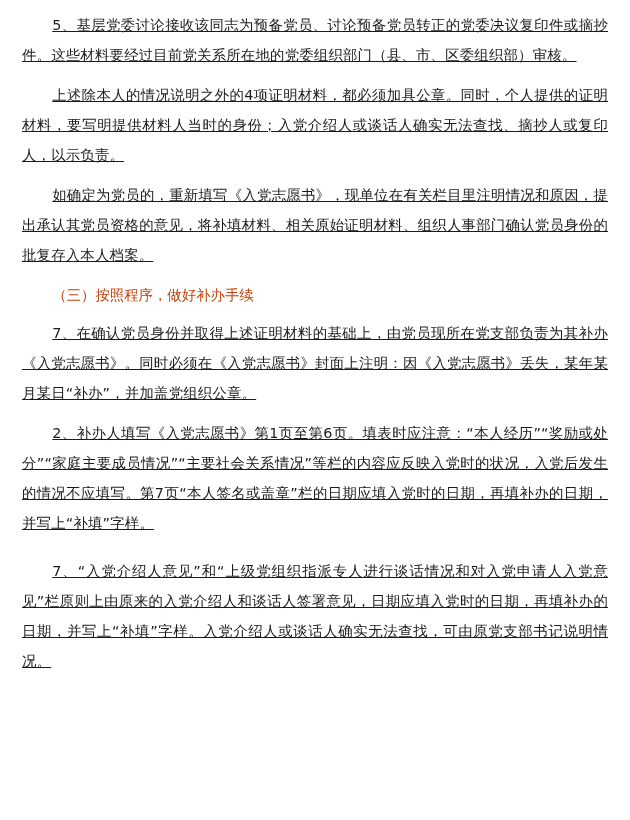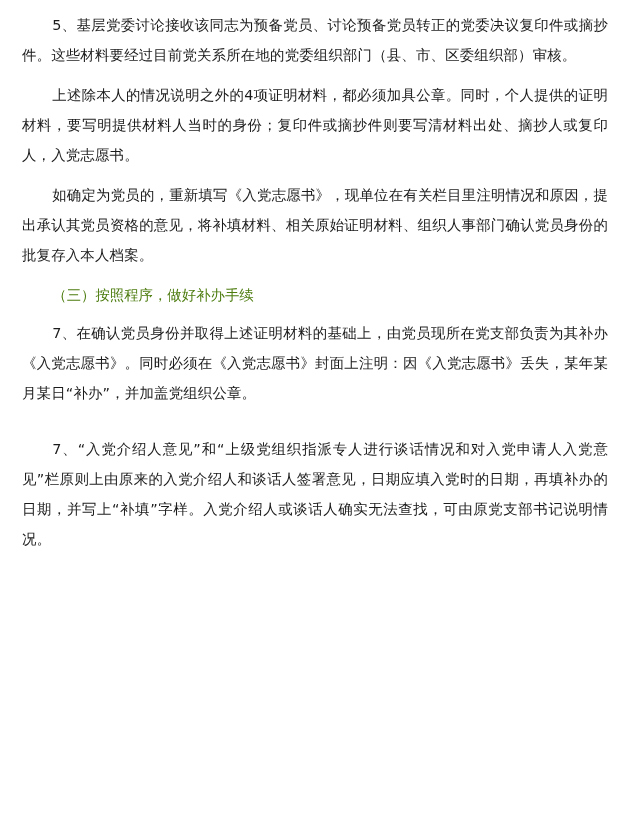--- a/index.html
+++ b/index.html
@@ -25,51 +25,53 @@
     font-size: 14.4px;
     line-height: 30px;
     text-align: justify;
     text-justify: inter-ideograph;
     margin: 0 0 2px 0;
     letter-spacing: 0.2px;
     color: #1b1b1b;
   }
   .indent {
     text-indent: 2.1em;
+    text-decoration: underline;
   }
   .gap {
     height: 8px;
   }
   .heading {
     font-size: 14.4px;
     line-height: 30px;
     text-indent: 2.1em;
     margin: 0;
-    color: #4d7c0f;
+    color: #c2410c;
   }
 </style>
 </head>
 <body>
 
 <div class="page">
 
   <p class="para indent">5、基层党委讨论接收该同志为预备党员、讨论预备党员转正的党委决议复印件或摘抄件。这些材料要经过目前党关系所在地的党委组织部门（县、市、区委组织部）审核。</p>
   <div class="gap"></div>
 
-  <p class="para indent">上述除本人的情况说明之外的4项证明材料，都必须加具公章。同时，个人提供的证明材料，要写明提供材料人当时的身份；复印件或摘抄件则要写清材料出处、摘抄人或复印人，入党志愿书。</p>
+  <p class="para indent">上述除本人的情况说明之外的4项证明材料，都必须加具公章。同时，个人提供的证明材料，要写明提供材料人当时的身份；入党介绍人或谈话人确实无法查找、摘抄人或复印人，以示负责。</p>
   <div class="gap"></div>
 
   <p class="para indent">如确定为党员的，重新填写《入党志愿书》，现单位在有关栏目里注明情况和原因，提出承认其党员资格的意见，将补填材料、相关原始证明材料、组织人事部门确认党员身份的批复存入本人档案。</p>
   <div class="gap"></div>
 
   <p class="heading">（三）按照程序，做好补办手续</p>
   <div class="gap"></div>
 
   <p class="para indent">7、在确认党员身份并取得上述证明材料的基础上，由党员现所在党支部负责为其补办《入党志愿书》。同时必须在《入党志愿书》封面上注明：因《入党志愿书》丢失，某年某月某日“补办”，并加盖党组织公章。</p>
   <div class="gap"></div>
 
+  <p class="para indent">2、补办人填写《入党志愿书》第1页至第6页。填表时应注意：“本人经历”“奖励或处分”“家庭主要成员情况”“主要社会关系情况”等栏的内容应反映入党时的状况，入党后发生的情况不应填写。第7页“本人签名或盖章”栏的日期应填入党时的日期，再填补办的日期，并写上“补填”字样。</p>
   <div class="gap"></div>
 
   <div class="gap"></div>
 
   <p class="para indent">7、“入党介绍人意见”和“上级党组织指派专人进行谈话情况和对入党申请人入党意见”栏原则上由原来的入党介绍人和谈话人签署意见，日期应填入党时的日期，再填补办的日期，并写上“补填”字样。入党介绍人或谈话人确实无法查找，可由原党支部书记说明情况。</p>
 
 </div>
 
 </body></html>

